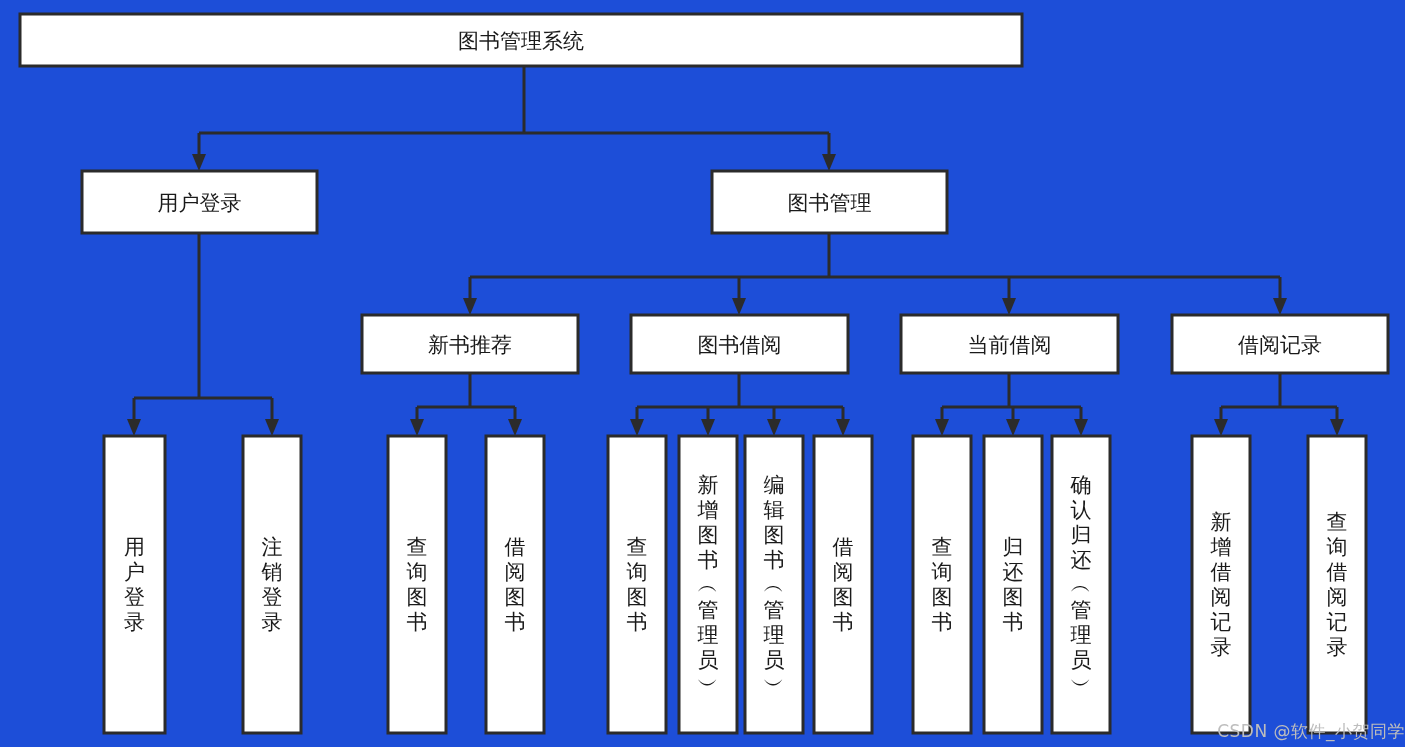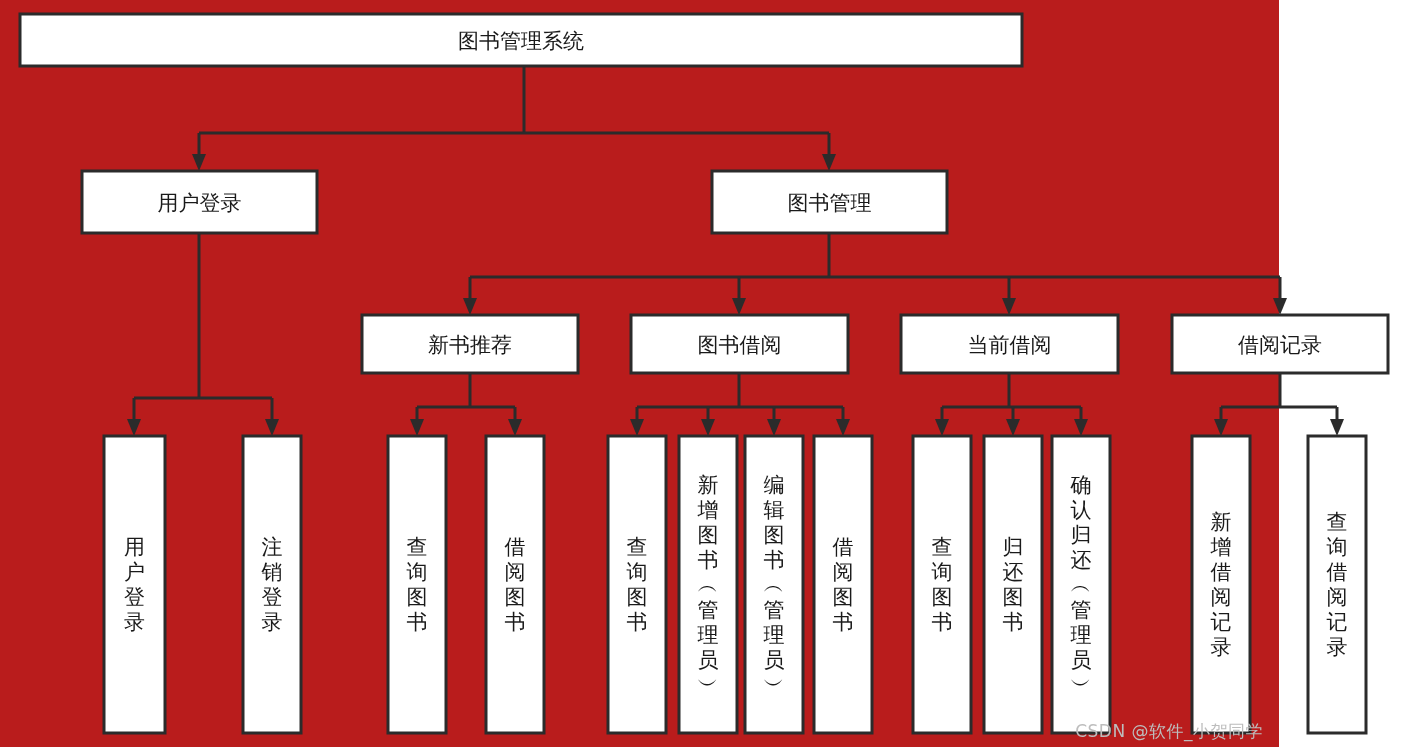--- a/index.html
+++ b/index.html
@@ -8,23 +8,23 @@
     background: #ffffff;
   }
   body {
     width: 1405px;
     height: 747px;
     font-family: "DejaVu Sans", "Liberation Sans", sans-serif;
     overflow: hidden;
   }
   #diagram-root {
     position: relative;
-    width: 1279px;
+    width: 1405px;
     height: 747px;
-    background: #b91c1c;
+    background: #1d4ed8;
   }
   svg.tree-canvas {
     position: absolute;
     top: 0;
     left: 0;
     width: 1405px;
     height: 747px;
   }
   .node-box {
     fill: #ffffff;
@@ -49,21 +49,21 @@
     stroke-width: 3;
     fill: none;
     stroke-linecap: butt;
   }
   .arrow-head {
     fill: #2b2b2b;
     stroke: none;
   }
   .watermark-text {
     position: absolute;
-    right: 16px;
+    right: 0;
     bottom: 4px;
     font-family: "DejaVu Sans", "Liberation Sans", sans-serif;
     font-size: 17px;
     color: #bdbdbd;
     white-space: nowrap;
     letter-spacing: 0.5px;
     user-select: none;
   }
 </style>
 </head>

